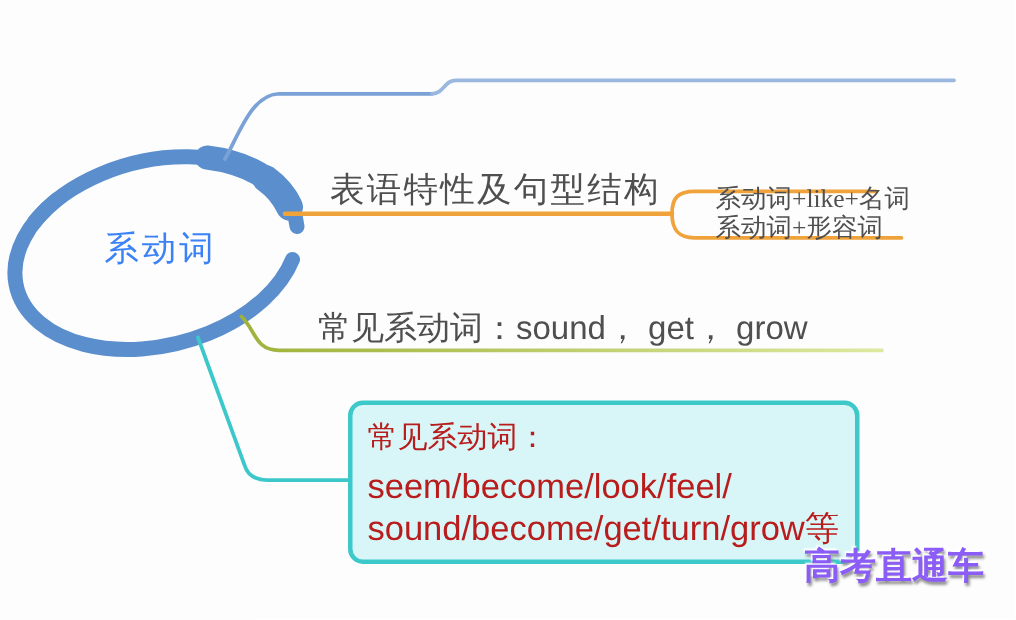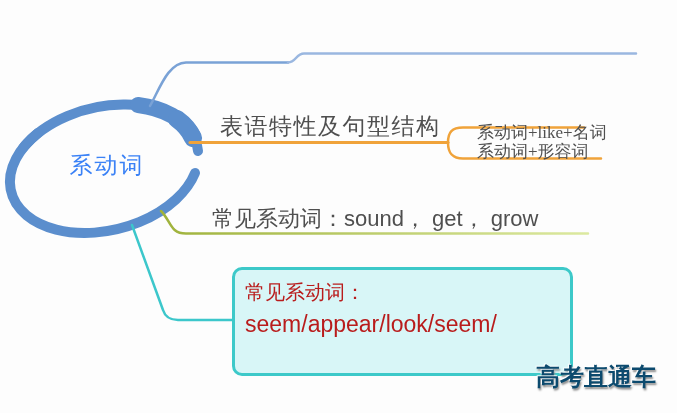--- a/index.html
+++ b/index.html
@@ -27,21 +27,21 @@
     border:3px solid #3dc9c9;border-radius:10px;
     background:#d8f6f7;padding:9px 10px 8px 10px;color:#b91c1c;
   }
   .common-box .cjk-line{font-size:20px;line-height:26px;margin:0 0 5px 0;}
   .common-box .latin-line{
     font-family:"Liberation Sans","DejaVu Sans",sans-serif;
     font-size:23px;line-height:28px;margin:0;
   }
   .watermark{
     left:536px;top:361px;font-size:24px;font-weight:bold;
-    color:#0c4a6e;z-index:5;
+    color:#8b5cf6;z-index:5;
     text-shadow:-1px -1px 1px #ffffff,1px 2px 2px #8a8a8a;
   }
 </style>
 </head>
 <body>
 
 <div class="stage">
 
   <svg width="677" height="413" viewBox="0 0 677 413">
     <defs>
@@ -76,18 +76,19 @@
   <div class="label structure-label">表语特性及句型结构</div>
   <div class="label structure-child-0">系动词+形容词</div>
   <div class="label structure-child-1">系动词+like+名词</div>
 
   <div class="label state-label">
     <span>常见系动词：</span><span class="latin">sound， get， grow</span>
   </div>
 
   <div class="common-box" style="background-color: rgb(216, 246, 247);">
     <p class="cjk-line">常见系动词：</p>
-    <p class="latin-line">seem/appear/look/seem/</p>
+    <p class="latin-line">seem/become/look/feel/</p>
+    <p class="latin-line">sound/become/get/turn/grow等</p>
   </div>
 
   <div class="label watermark">高考直通车</div>
 
 </div>
 
 </body></html>

